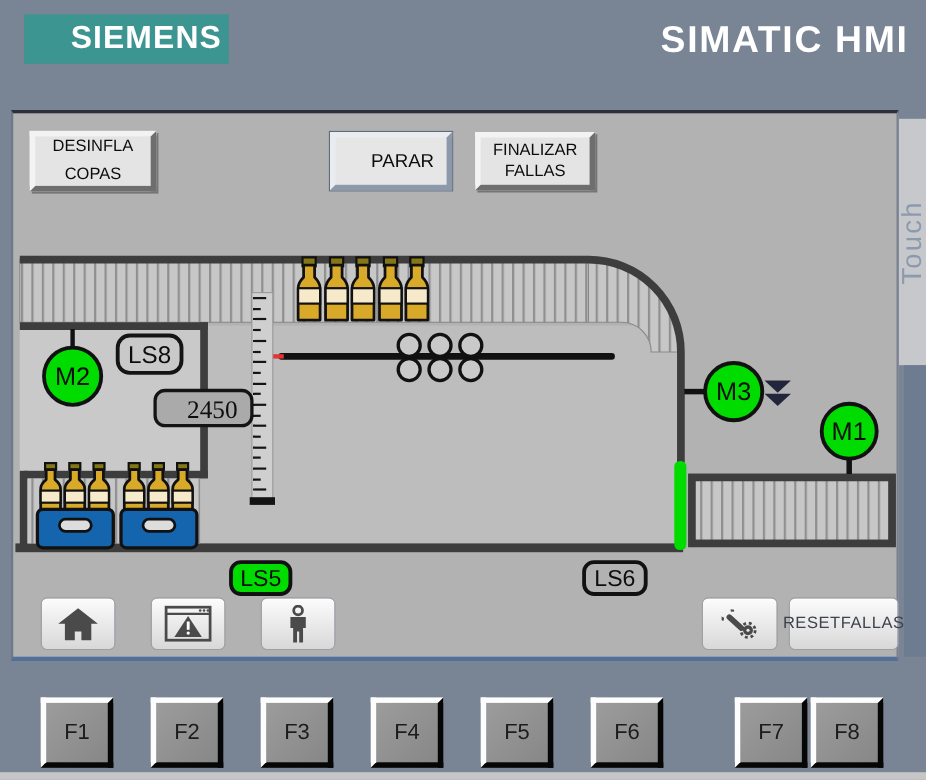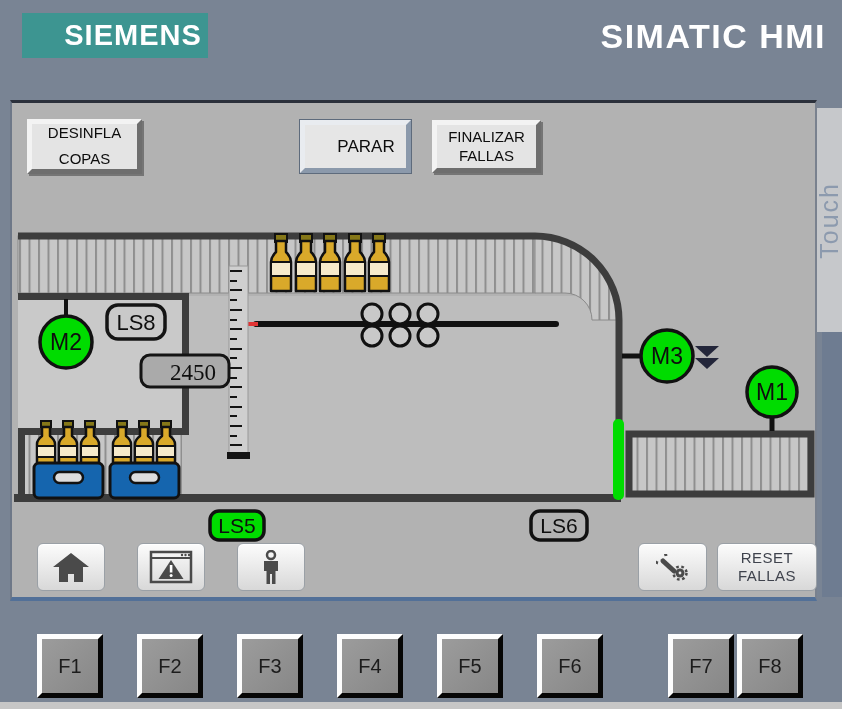--- a/index.html
+++ b/index.html
@@ -61,21 +61,21 @@
     position:absolute;top:440px;height:48px;box-sizing:border-box;
     background:linear-gradient(#FCFCFC,#D8D8D8);
     border:1px solid #9AA0A6;border-radius:6px;
     display:flex;align-items:center;justify-content:center;cursor:pointer;
     box-shadow:inset 0 1px 0 #fff;
   }
   .softbtn.home{left:25px;width:68px;}
   .softbtn.alarm{left:125px;width:68px;}
   .softbtn.user{left:225px;width:68px;}
   .softbtn.service{left:626px;width:69px;}
-  .softbtn.reset{left:705px;width:100px;flex-direction:column;
+  .softbtn.reset{left:705px;width:100px;flex-direction:row;
     color:#3F434D;font-size:15px;line-height:1.2;letter-spacing:.5px;}
   
   .fkey{
     position:absolute;top:634px;width:66px;height:64px;box-sizing:border-box;
     background:linear-gradient(135deg,#9C9C9C,#878787);
     border:5px solid;border-color:#FDFDFD #060606 #060606 #FDFDFD;
     color:#1C1C1C;font-size:20px;
     display:flex;align-items:center;justify-content:center;cursor:pointer;
   }
   .f1{left:37px}.f2{left:137px}.f3{left:237px}.f4{left:337px}

